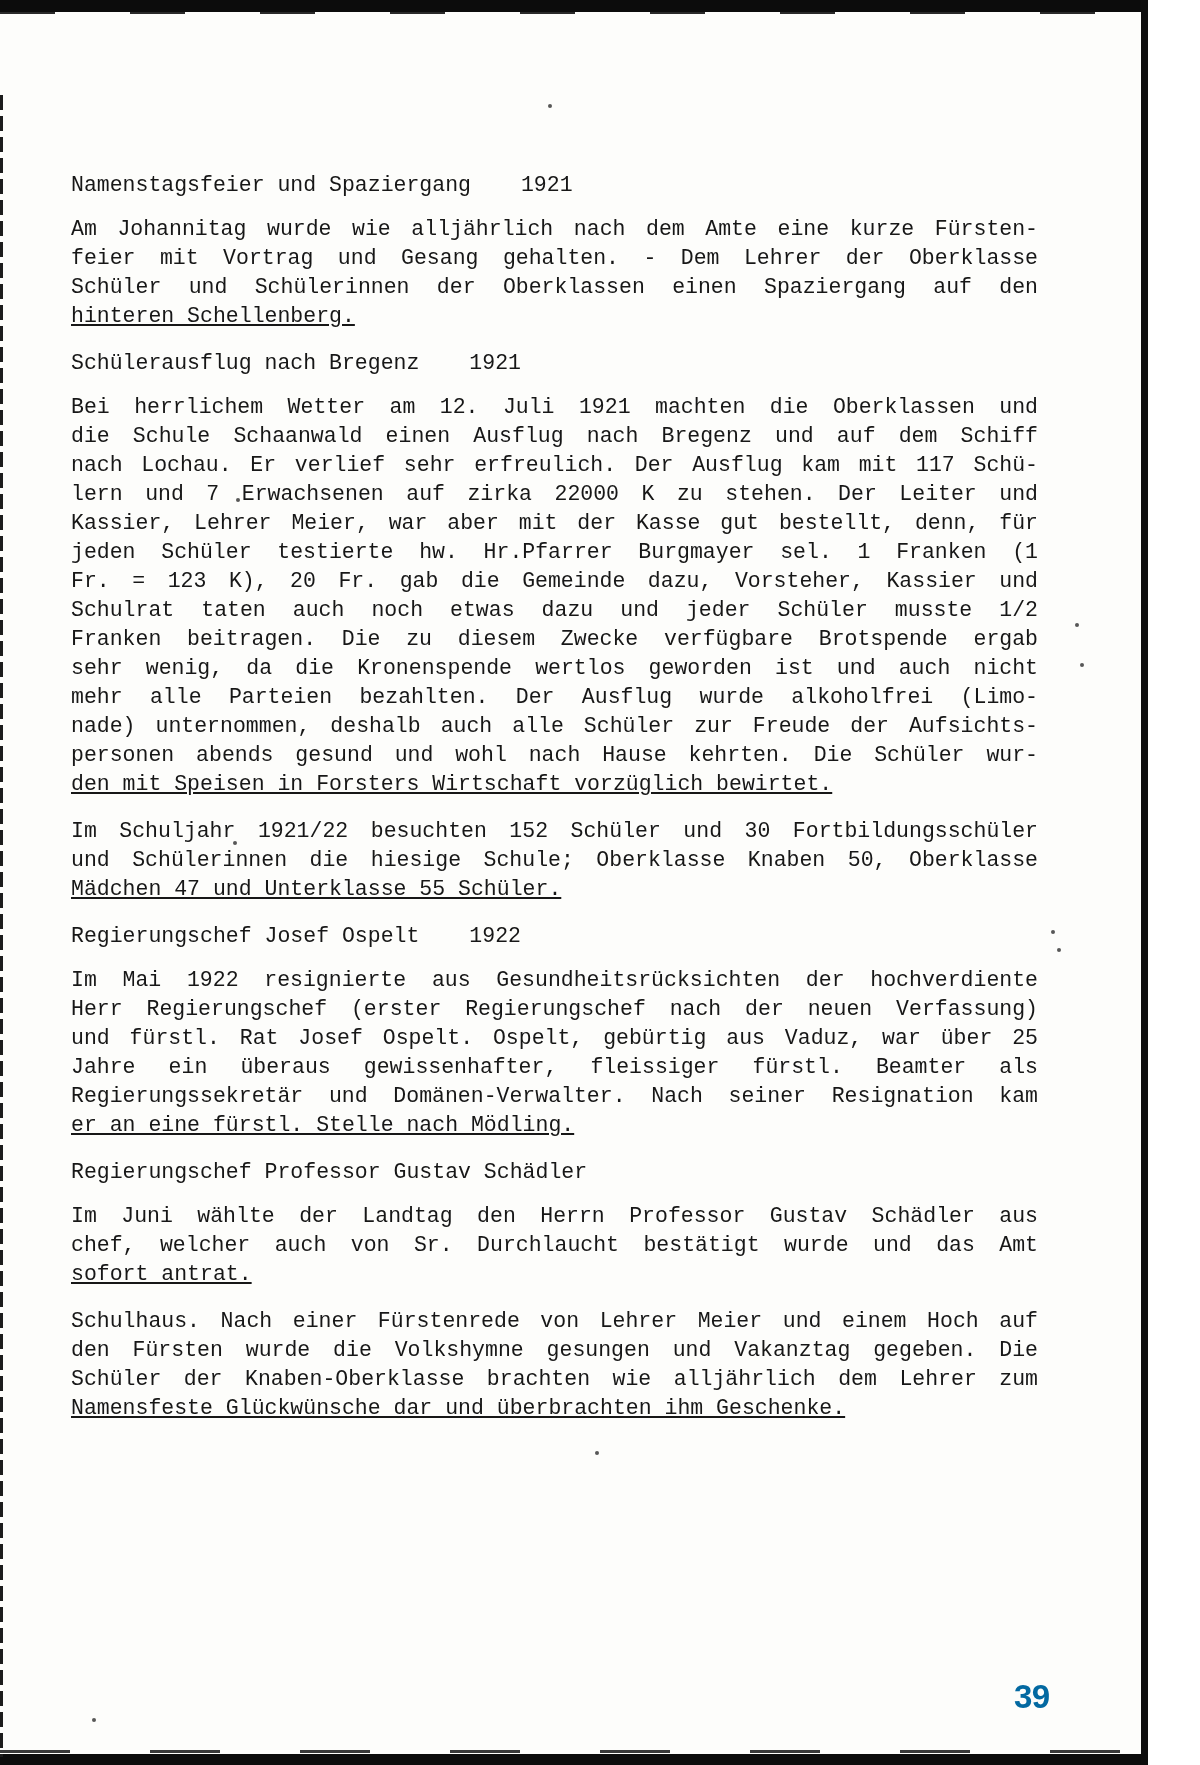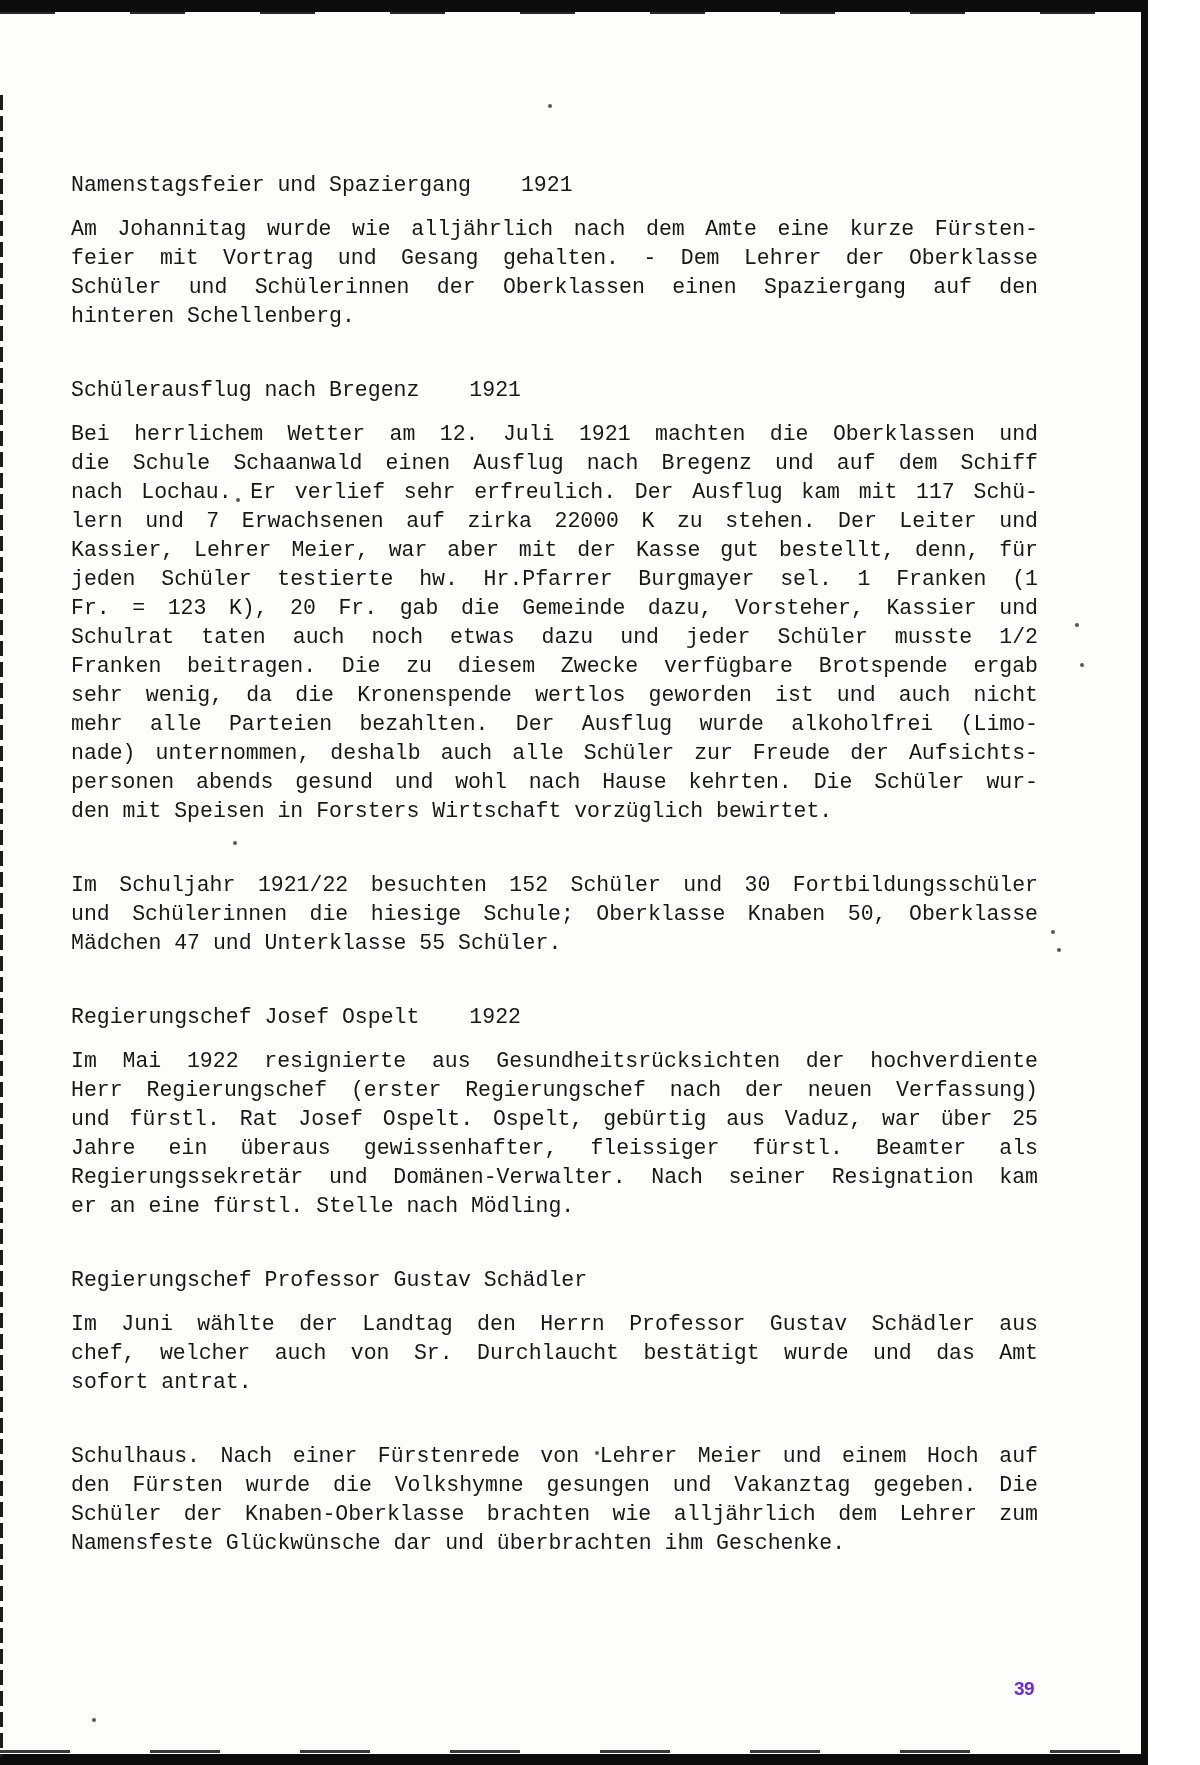--- a/index.html
+++ b/index.html
@@ -47,40 +47,41 @@
     left: 71px;
     top: 171px;
     width: 967px;
     font-size: 21.5px;
     line-height: 29px;
     letter-spacing: 0;
   }
   .content > :first-child { margin-top: 0 !important; }
   .heading { font-weight: normal; white-space: nowrap; }
   .heading .year { margin-left: 50px; }
-  .after-para { margin-top: 45px; }
+  .after-para { margin-top: 18px; }
   .after-heading { margin-top: 15px; }
   .line {
     text-align: justify;
     text-align-last: justify;
   }
   .line.last {
     text-align: right;
     text-align-last: left;
+    text-decoration: underline;
   }
   
   .page-num {
     position: absolute;
     left: 1014px;
     top: 1678px;
     font-family: "Liberation Sans", "DejaVu Sans", sans-serif;
     font-weight: bold;
-    font-size: 19px;
+    font-size: 33px;
     letter-spacing: -0.5px;
-    color: #6d28d9;
+    color: #0369a1;
   }
   
   .speck {
     position: absolute; width: 4px; height: 4px; border-radius: 50%;
     background: #3a3a3a; opacity: 0.85;
   }
 </style>
 </head>
 <body>
 

